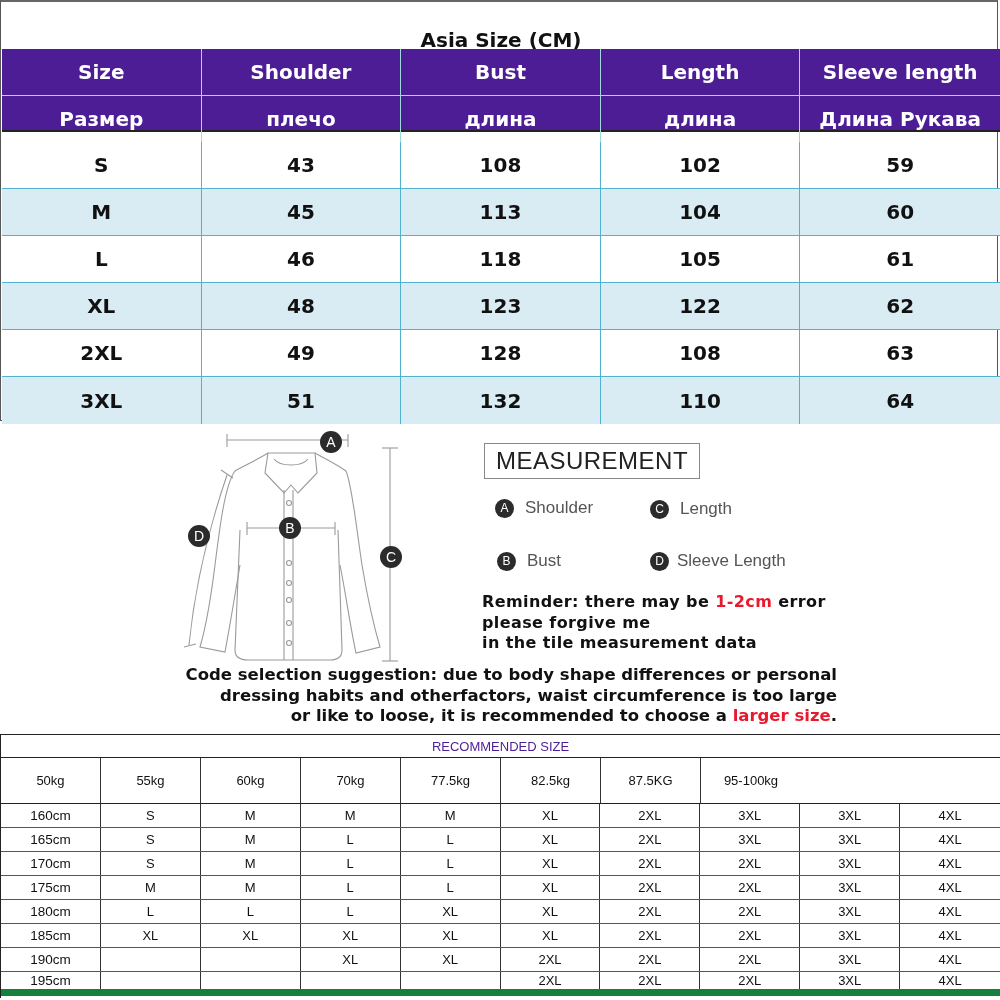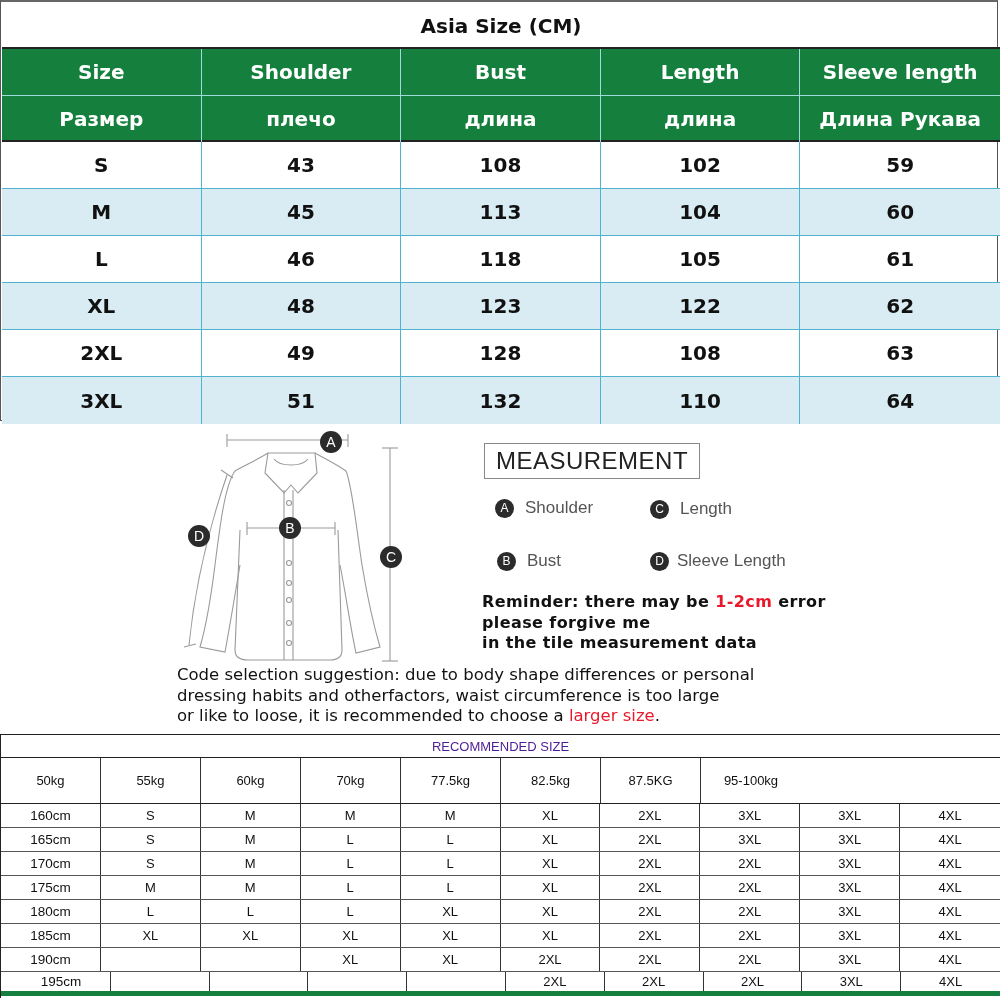--- a/index.html
+++ b/index.html
@@ -1,19 +1,19 @@
 <!DOCTYPE html>
 <html><head>
 <meta charset="utf-8">
 <style>
   html, body { margin:0; padding:0; background:#ffffff; }
   body { width:1000px; height:1000px; position:relative; overflow:hidden; font-family:"DejaVu Sans", sans-serif; color:#111; }
   .size-wrap { position:absolute; left:0; top:0; width:998px; height:421px; border:1px solid #555; border-top:2px solid #666; box-sizing:border-box; }
-  .title-row { position:absolute; left:1px; top:2px; width:998px; height:45px; display:flex; align-items:center; justify-content:center; font-weight:bold; font-size:20px; color:#111; border-bottom:2px solid #222; box-sizing:border-box; }
-  .hdr { position:absolute; left:1px; top:47px; width:998px; height:93px; background:#15803d; border-bottom:2px solid #222; box-sizing:border-box;text-decoration:underline; }
+  .title-row { position:absolute; left:1px; top:16px; width:998px; height:45px; display:flex; align-items:center; justify-content:center; font-weight:bold; font-size:20px; color:#111; border-bottom:2px solid #222; box-sizing:border-box; }
+  .hdr { position:absolute; left:1px; top:47px; width:998px; height:83px; background:#4c1d95; border-bottom:2px solid #222; box-sizing:border-box;text-decoration:underline; }
   .hdr-row { position:absolute; left:0; width:100%; height:46px; display:flex; }
   .hdr-row.r1 { top:0; border-bottom:1px solid #9fdadd; }
   .hdr-row.r2 { top:47px; }
   .hdr-cell { width:200px; display:flex; align-items:center; justify-content:center; color:#fff; font-weight:bold; font-size:20px; border-right:1px solid #9fdadd; box-sizing:border-box; }
   .hdr-cell:last-child { border-right:none; }
   .body-rows { position:absolute; left:1px; top:140px; width:998px; }
   .brow { display:flex; height:47px; border-bottom:1.5px solid #4fb3cf; box-sizing:border-box; }
   .brow.alt { background:#d9ecf3; }
   .brow:last-child { border-bottom:none; }
   .bcell { width:200px; display:flex; align-items:center; justify-content:center; font-weight:bold; font-size:20px; color:#111; border-right:1.5px solid #4fb3cf; box-sizing:border-box; }
@@ -22,29 +22,29 @@
   
   .diagram { position:absolute; left:170px; top:425px; width:250px; height:240px; }
   .badge { position:absolute; width:22px; height:22px; border-radius:50%; background:#2b2b2b; color:#fff; font-family:"Liberation Sans", sans-serif; font-size:14px; display:flex; align-items:center; justify-content:center; }
 
   .measure-box { position:absolute; left:484px; top:443px; width:216px; height:36px; border:1.5px solid #888; box-sizing:border-box; font-family:"Liberation Sans", sans-serif; font-size:24px; color:#222; display:flex; align-items:center; justify-content:center; letter-spacing:0.5px; }
   .legend-item { position:absolute; display:flex; align-items:center; font-family:"Liberation Sans", sans-serif; font-size:17px; color:#555; }
   .legend-item .badge { position:static; width:19px; height:19px; font-size:12px; margin-right:11px; }
 
   .reminder { position:absolute; left:482px; top:592px; width:360px; font-weight:bold; font-size:16px; line-height:20.5px; color:#111; letter-spacing:0.4px; }
   .red { color:#e8192c; }
-  .suggestion { position:absolute; left:177px; top:665px; width:660px; font-weight:normal; font-size:16.5px; line-height:20.5px; color:#111; }
+  .suggestion { position:absolute; left:177px; top:665px; width:660px; font-weight:bold; font-size:16.5px; line-height:20.5px; color:#111;text-align:right; }
 
   
   .rec { position:absolute; left:0; top:734px; width:1000px; height:264px; border-top:1.5px solid #222; border-left:1.5px solid #222; box-sizing:border-box; }
   .rec-title { height:23px; display:flex; align-items:center; justify-content:center; font-family:"Liberation Sans", sans-serif; font-size:13px; color:#4c1d95; border-bottom:1.5px solid #222; box-sizing:border-box; }
   .rec-row { display:flex; border-bottom:1px solid #555; box-sizing:border-box; }
   .rec-row.head { height:46px; border-bottom:1.5px solid #222; }
   .rec-row.data { height:24px; }
-  .rec-row.data:last-child { border-bottom:5px solid #15803d;padding-left:11px; }
+  .rec-row.data:last-child { border-bottom:7px solid #15803d; }
   .rc { width:100px; display:flex; align-items:center; justify-content:center; text-align:center; font-family:"Liberation Sans", sans-serif; font-size:13px; color:#111; border-right:1px solid #333; box-sizing:border-box; line-height:21px; }
   .rc:last-child { border-right:none; }
   .rc.first { font-size:13.5px; }
 </style>
 </head>
 <body>
 
 <div class="size-wrap">
   <div class="title-row">Asia Size (CM)</div>
   <div class="hdr">

